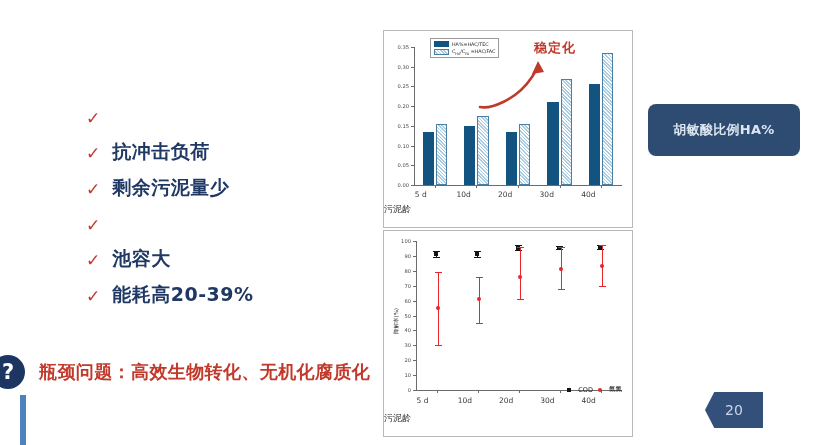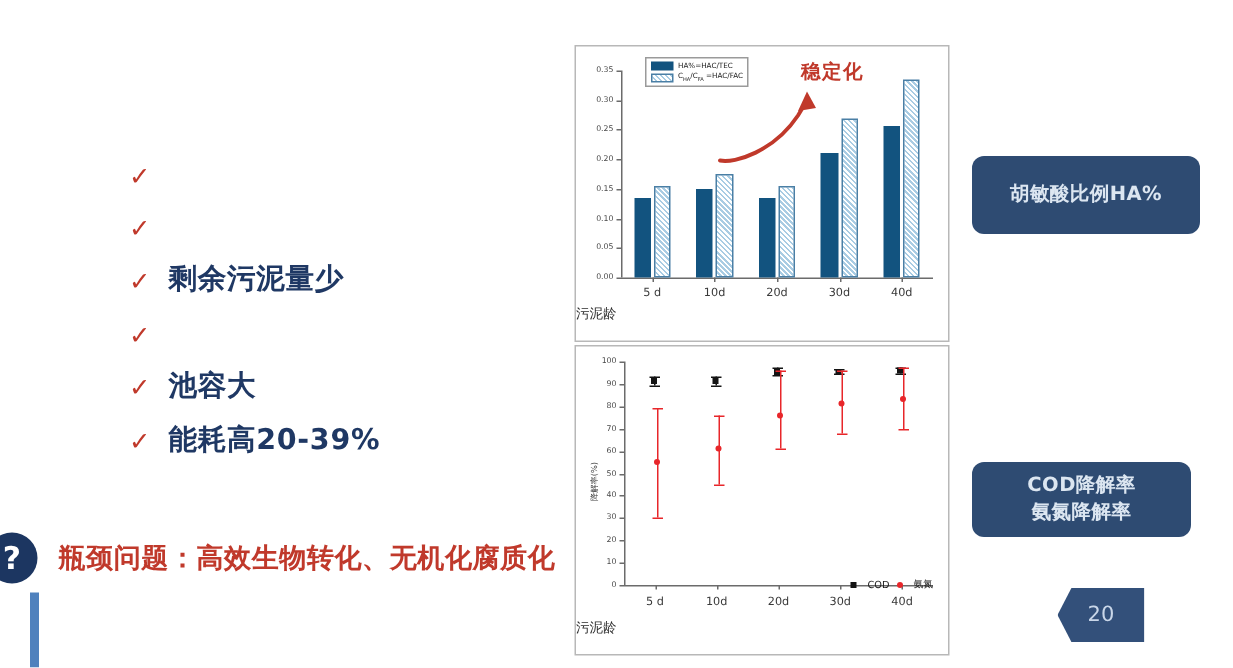--- a/index.html
+++ b/index.html
@@ -61,21 +61,21 @@
   .plotwrap{position:absolute;inset:0;}
 
   
   .axis-y,.axis-x{position:absolute;background:#6b6b6b;}
   .tick{position:absolute;background:#6b6b6b;}
   .ylab{
     position:absolute;font-size:5.2px;color:#4a4a4a;text-align:right;
     font-family:"DejaVu Sans",sans-serif;
   }
   .xlab{
-    position:absolute;font-size:7.5px;color:#3a3a3a;text-align:center;
+    position:absolute;font-size:7.5px;color:#3a3a3a;
     font-family:"DejaVu Sans",sans-serif;
   }
   .axis-title{
     position:absolute;font-size:9px;color:#2a2a2a;text-align:left;width:100%;
     font-family:"DejaVu Sans",sans-serif;
   }
   .ytitle{
     position:absolute;font-size:5.5px;color:#3a3a3a;
     transform:rotate(-90deg);transform-origin:left top;white-space:nowrap;
     font-family:"DejaVu Sans",sans-serif;
@@ -160,20 +160,21 @@
 <body>
 
 <div class="slide">
 
   <div class="bullets">
     <div class="bullet">
       <span class="check">✓</span>
     </div>
     <div class="bullet">
       <span class="check">✓</span>
+      <span class="btext">抗冲击负荷</span>
     </div>
     <div class="bullet">
       <span class="check">✓</span>
       <span class="btext">剩余污泥量少</span>
     </div>
     <div class="bullet">
       <span class="check">✓</span>
     </div>
     <div class="bullet">
       <span class="check">✓</span>
@@ -338,20 +339,16 @@
             <span class="lb-text">氨氮</span>
           </div>
         </div>
       </div>
   </div>
 
   <div class="callout" id="callout-1">
     <div>胡敏酸比例HA%</div>
   </div>
 
-  <div class="callout" id="callout-2">
-    <div>COD降解率</div>
-    <div>氨氮降解率</div>
-  </div>
 
   <div class="pagebadge">20</div>
 
 </div>
 
 </body></html>

